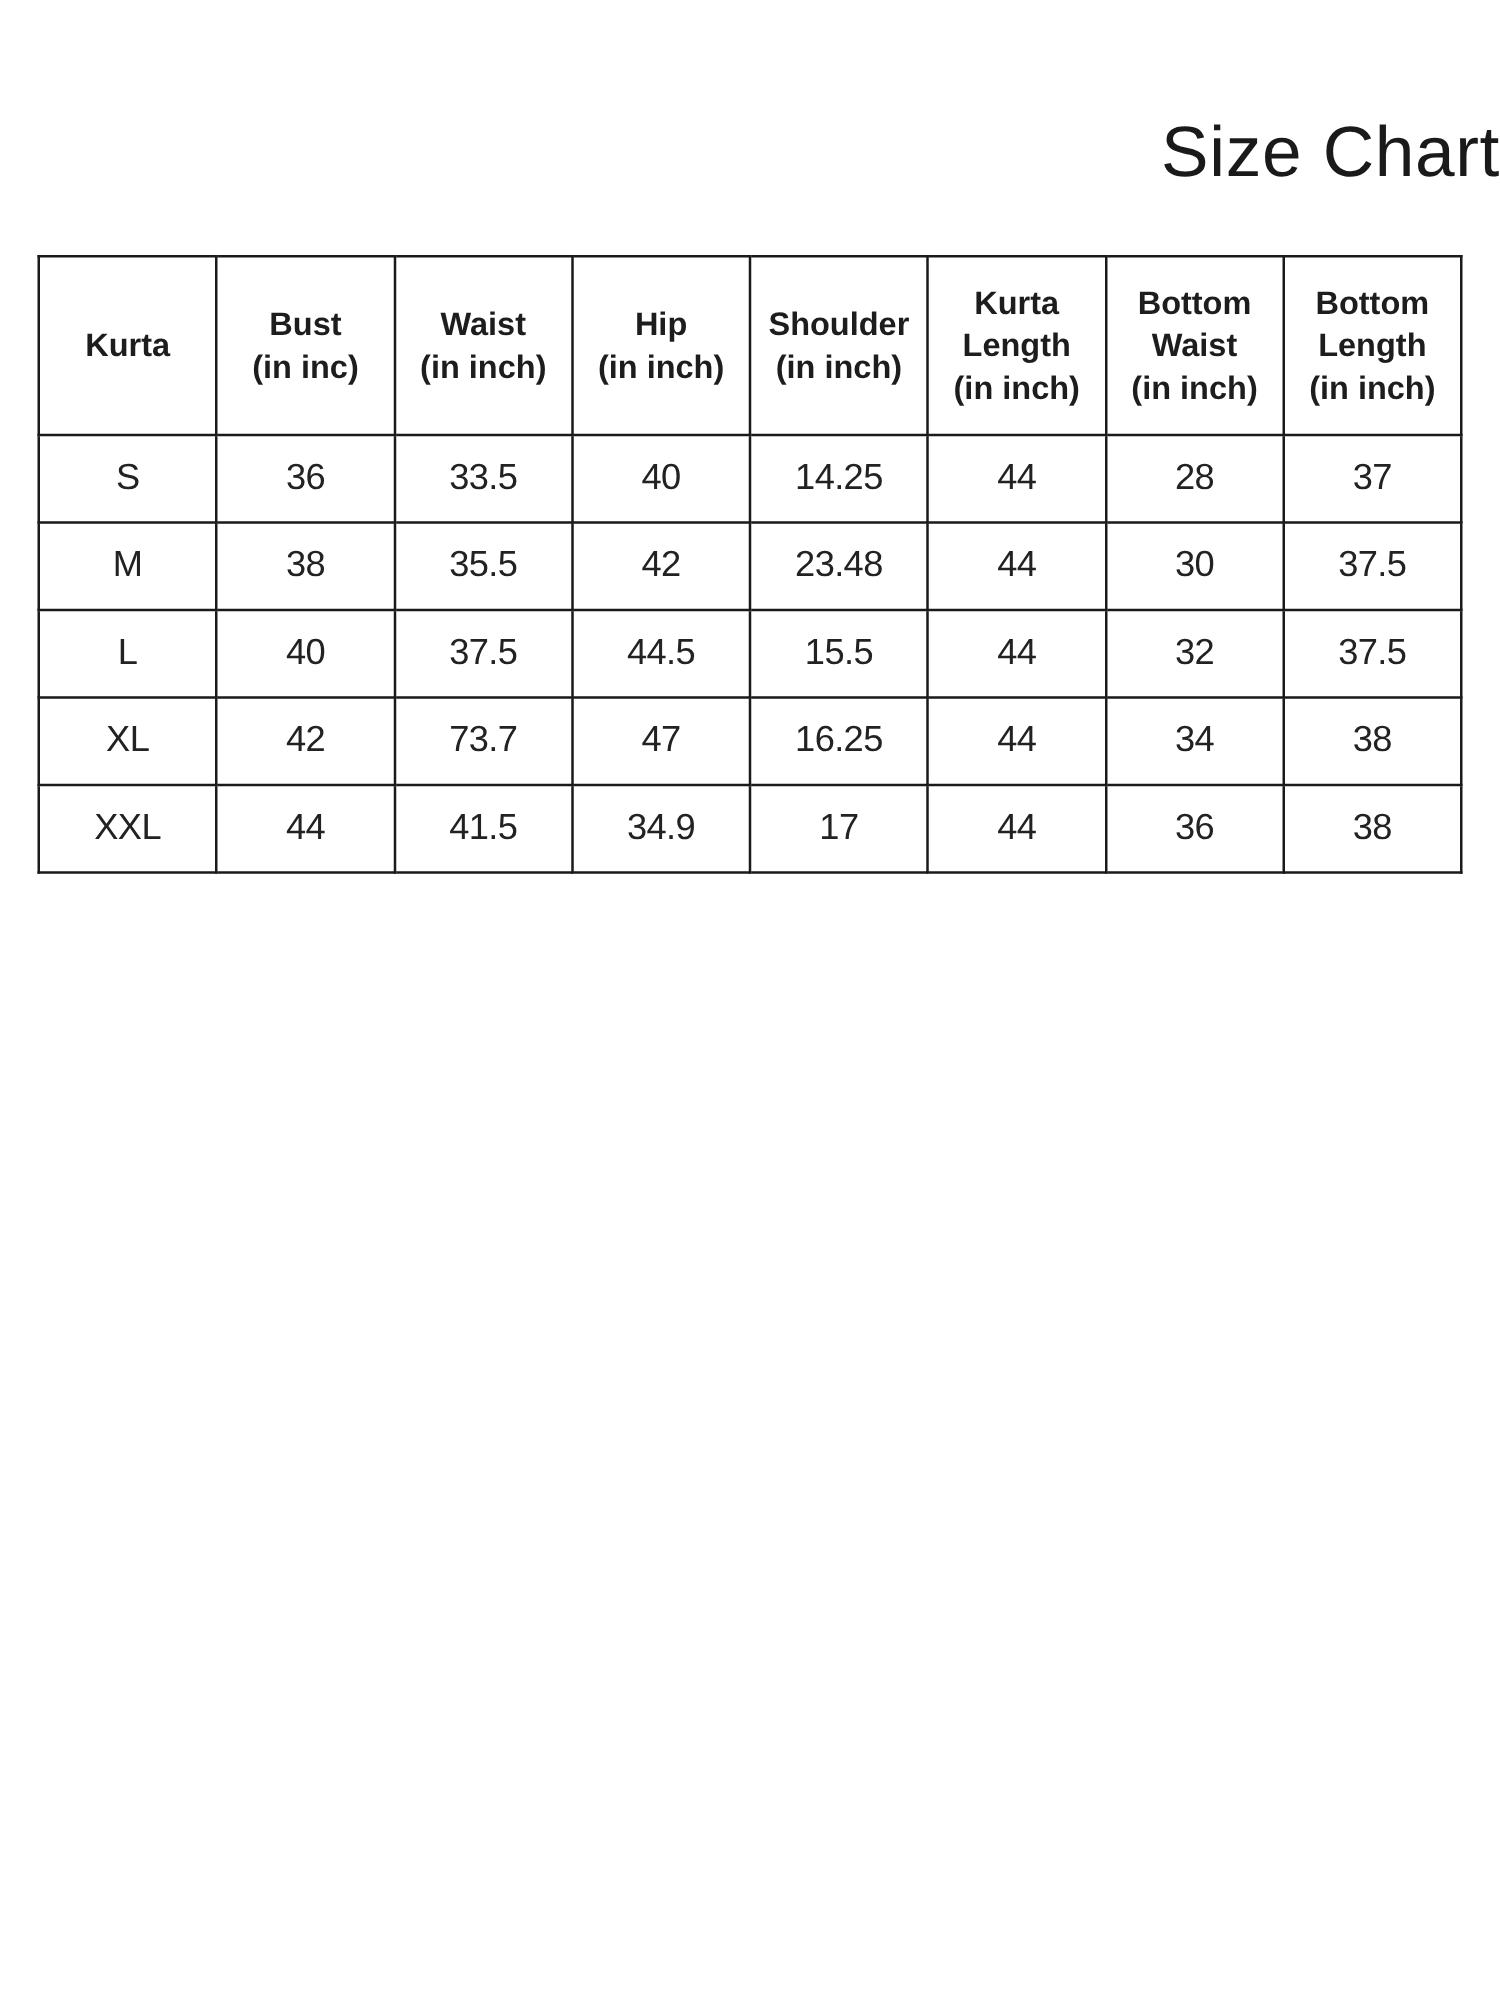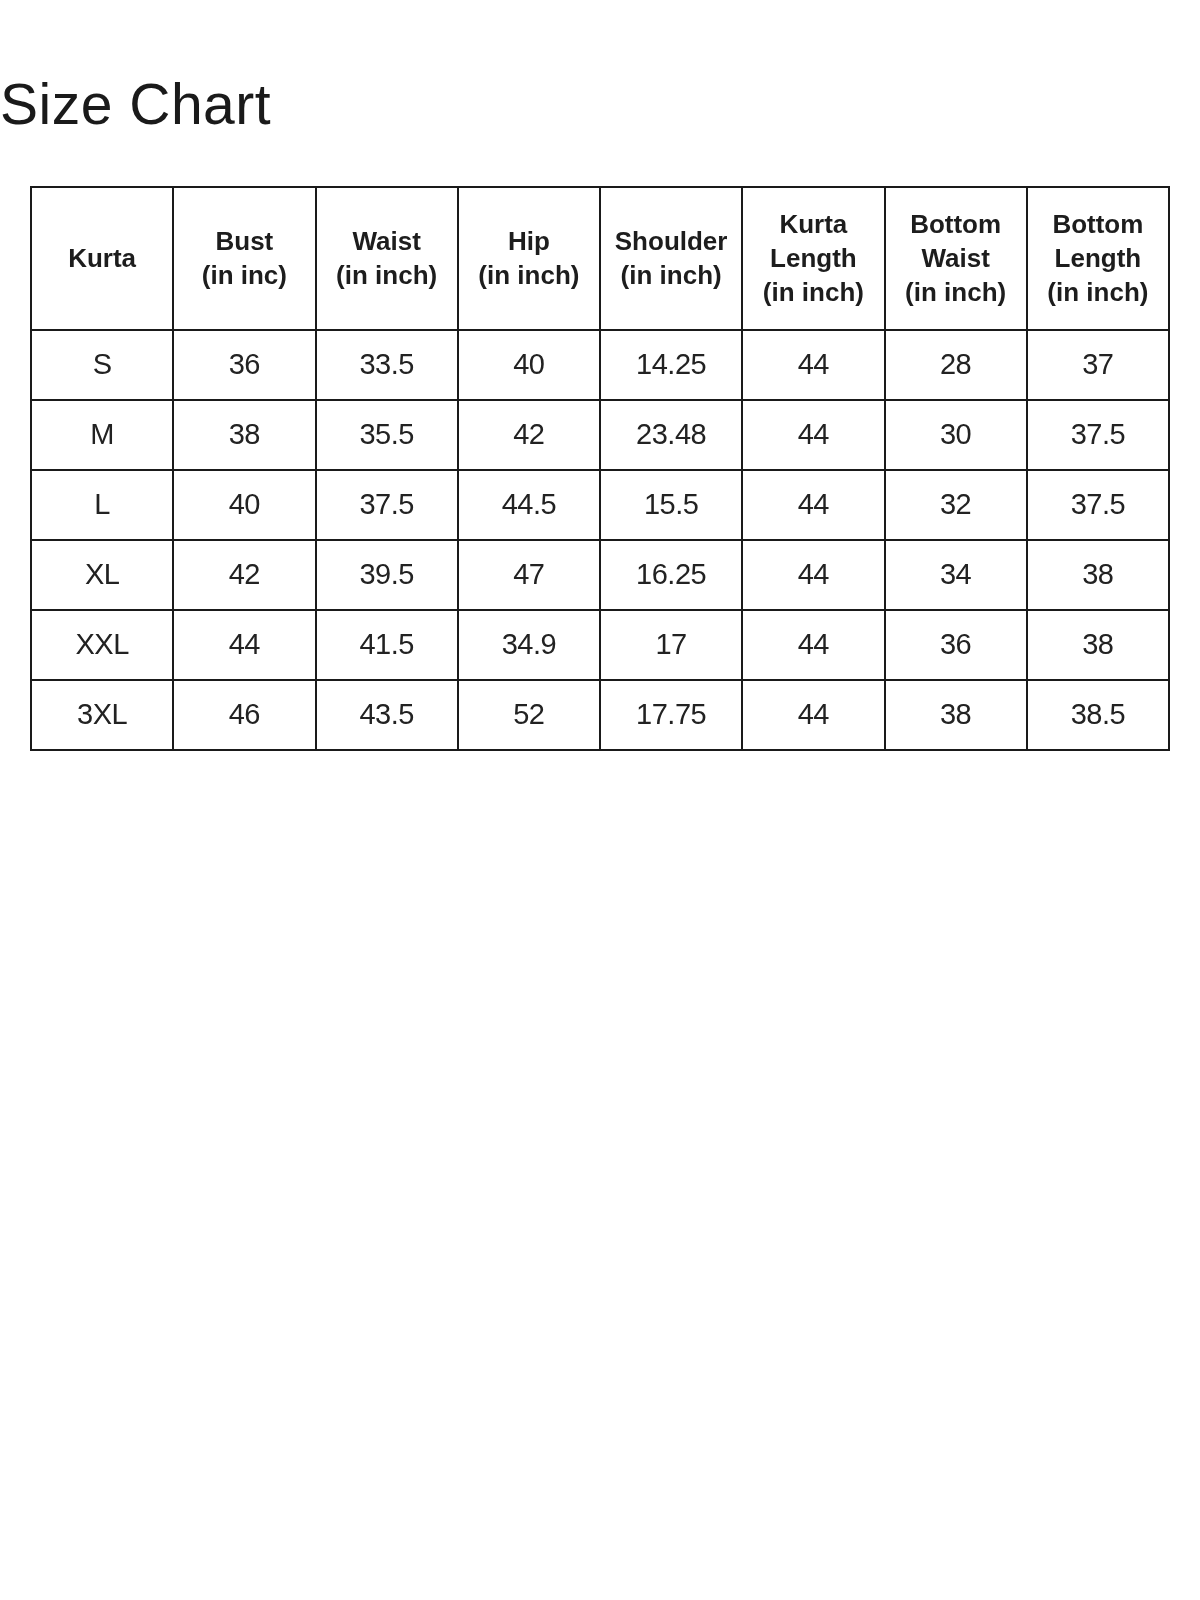--- a/index.html
+++ b/index.html
@@ -8,27 +8,27 @@
     background: #ffffff;
   }
   body {
     width: 1200px;
     height: 1600px;
     font-family: "Liberation Sans", sans-serif;
     color: #1a1a1a;
     position: relative;
   }
   .page-title {
-    text-align: left;
+    text-align: right;
     font-size: 57px;
     font-weight: 400;
     letter-spacing: 0.5px;
     color: #1a1a1a;
     margin: 0;
-    padding-top: 72px;
+    padding-top: 90px;
     padding-bottom: 48px;
     line-height: 1.15;
   }
   table.size-chart {
     width: 1140px;
     margin: 0 auto;
     border-collapse: collapse;
     table-layout: fixed;
     background: #ffffff;
   }
@@ -111,41 +111,31 @@
       <td>37.5</td>
       <td>44.5</td>
       <td>15.5</td>
       <td>44</td>
       <td>32</td>
       <td>37.5</td>
     </tr>
     <tr>
       <td>XL</td>
       <td>42</td>
-      <td>39.5</td>
+      <td>73.7</td>
       <td>47</td>
       <td>16.25</td>
       <td>44</td>
       <td>34</td>
       <td>38</td>
     </tr>
     <tr>
       <td>XXL</td>
       <td>44</td>
       <td>41.5</td>
       <td>34.9</td>
       <td>17</td>
       <td>44</td>
       <td>36</td>
       <td>38</td>
     </tr>
-    <tr>
-      <td>3XL</td>
-      <td>46</td>
-      <td>43.5</td>
-      <td>52</td>
-      <td>17.75</td>
-      <td>44</td>
-      <td>38</td>
-      <td>38.5</td>
-    </tr>
   </tbody>
 </table>
 
 </body></html>

